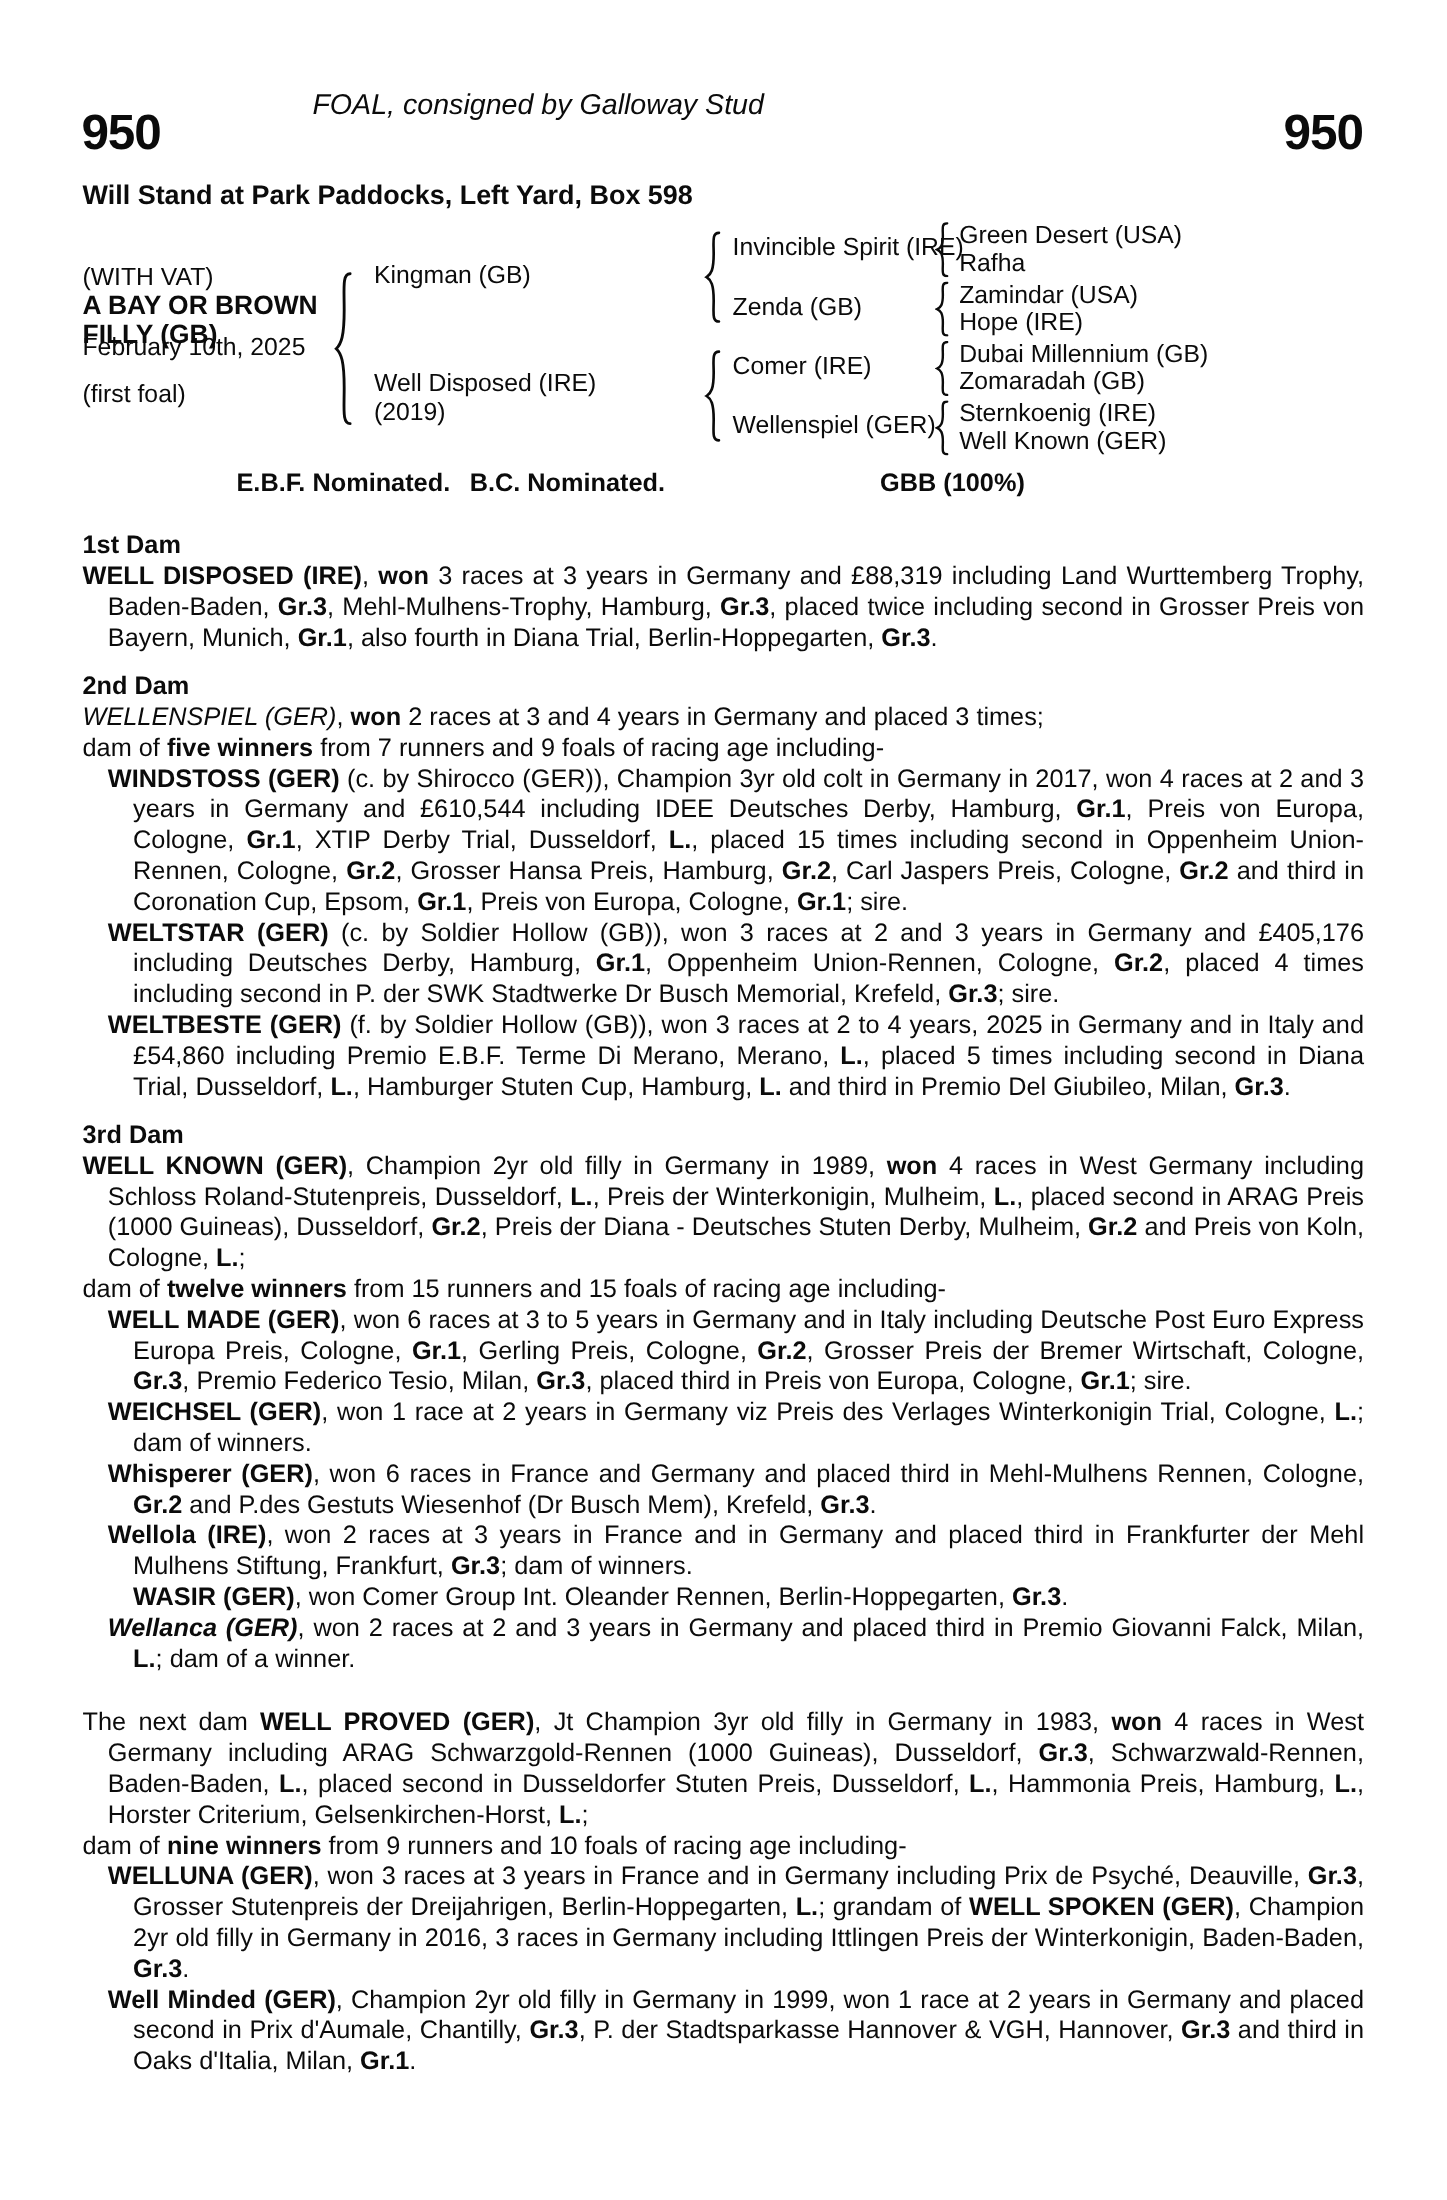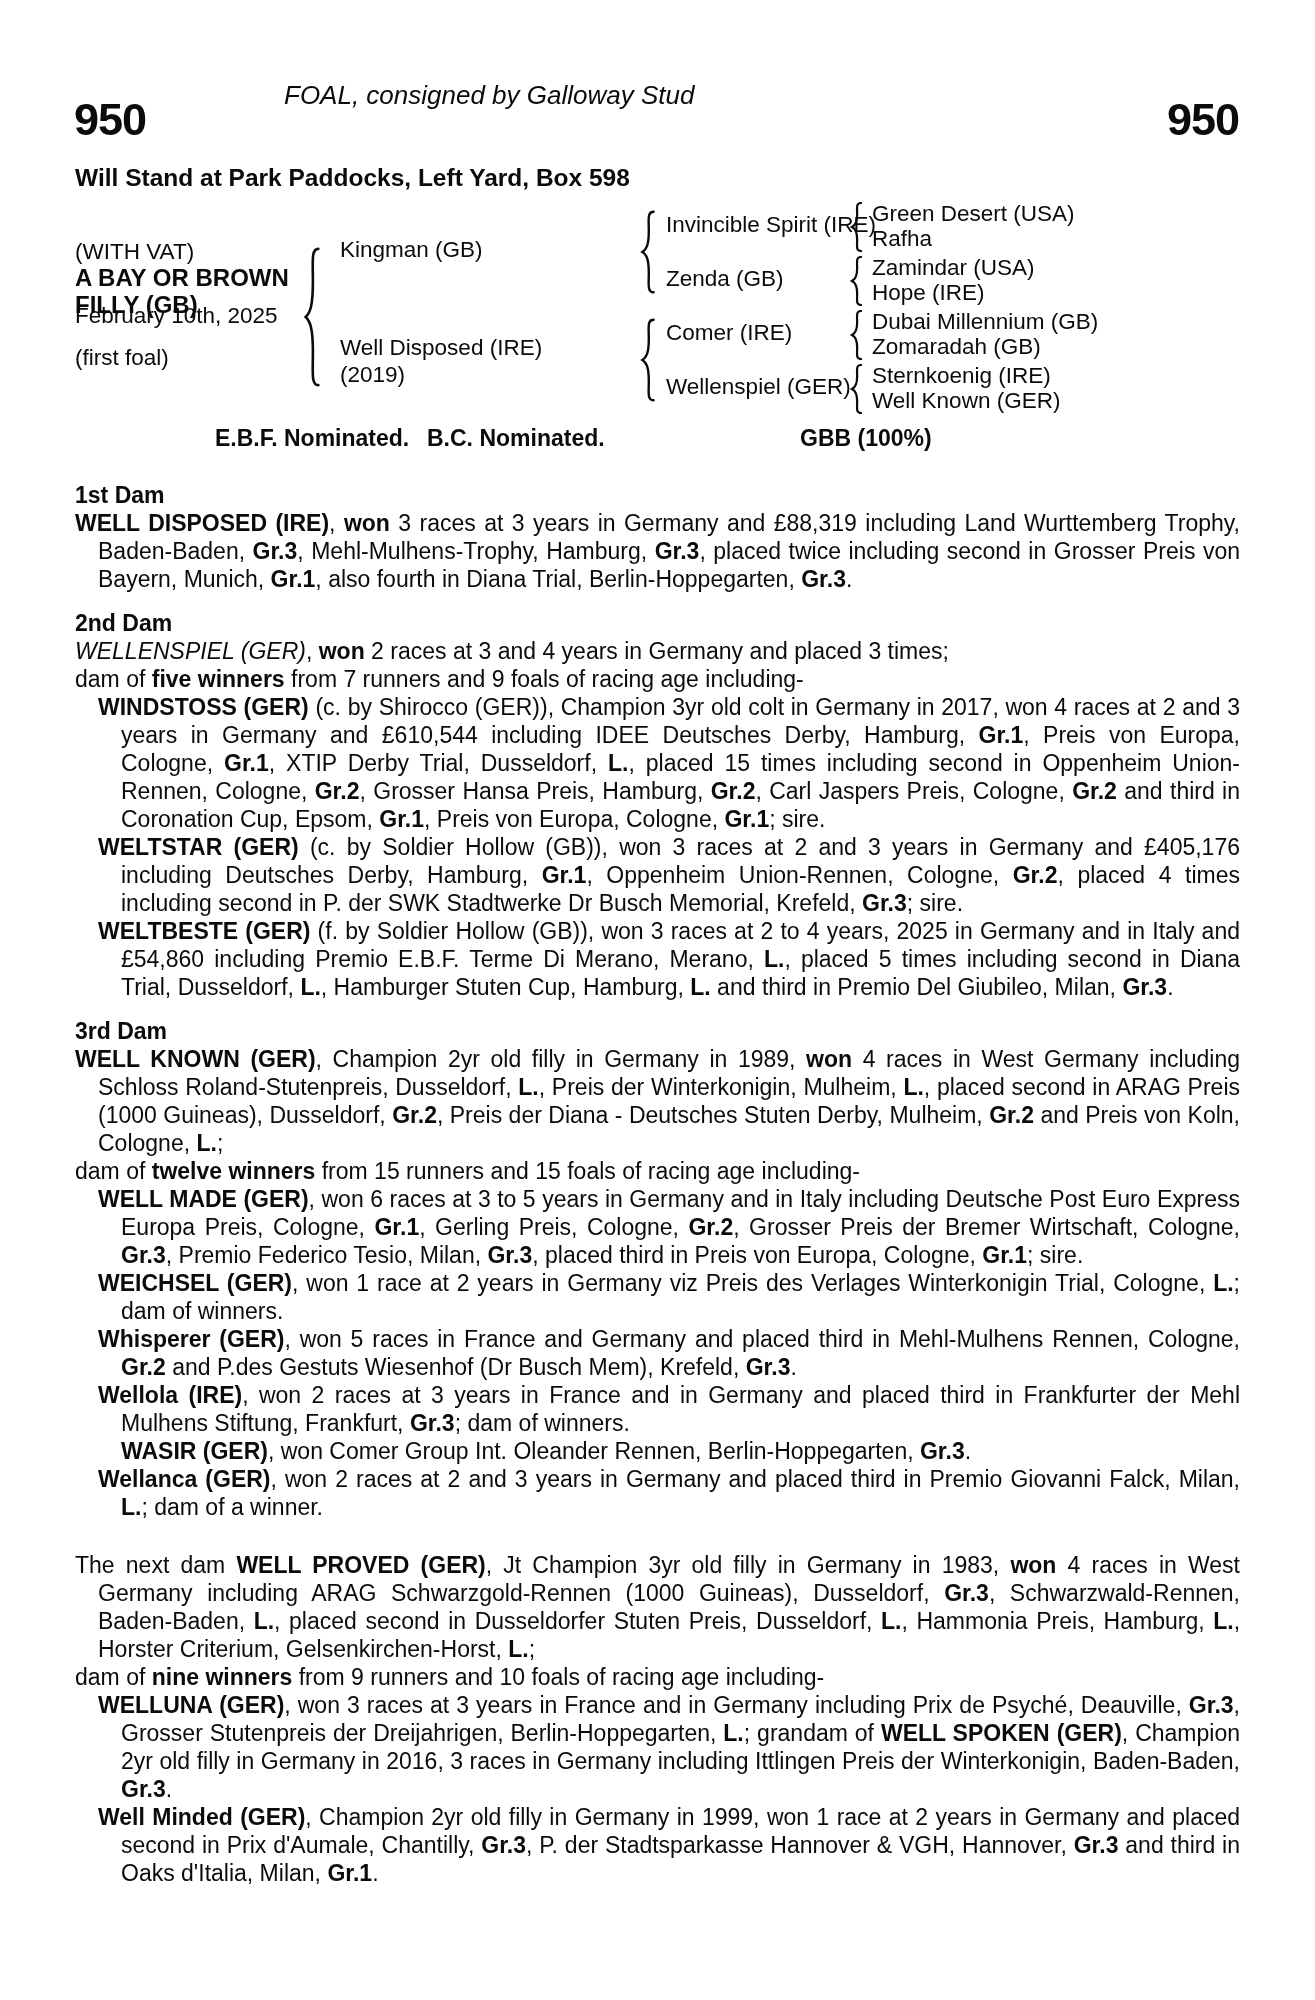--- a/index.html
+++ b/index.html
@@ -116,24 +116,24 @@
       <p class="p-entry"><span style="font-weight: bold;">WINDSTOSS (GER)</span><span> (c. by Shirocco (GER)), Champion 3yr old colt in Germany in 2017, won 4 races at 2 and 3 years in Germany and £610,544 including IDEE Deutsches Derby, Hamburg, </span><span style="font-weight: bold;">Gr.1</span><span>, Preis von Europa, Cologne, </span><span style="font-weight: bold;">Gr.1</span><span>, XTIP Derby Trial, Dusseldorf, </span><span style="font-weight: bold;">L.</span><span>, placed 15 times including second in Oppenheim Union-Rennen, Cologne, </span><span style="font-weight: bold;">Gr.2</span><span>, Grosser Hansa Preis, Hamburg, </span><span style="font-weight: bold;">Gr.2</span><span>, Carl Jaspers Preis, Cologne, </span><span style="font-weight: bold;">Gr.2</span><span> and third in Coronation Cup, Epsom, </span><span style="font-weight: bold;">Gr.1</span><span>, Preis von Europa, Cologne, </span><span style="font-weight: bold;">Gr.1</span><span>; sire.</span></p>
       <p class="p-entry"><span style="font-weight: bold;">WELTSTAR (GER)</span><span> (c. by Soldier Hollow (GB)), won 3 races at 2 and 3 years in Germany and £405,176 including Deutsches Derby, Hamburg, </span><span style="font-weight: bold;">Gr.1</span><span>, Oppenheim Union-Rennen, Cologne, </span><span style="font-weight: bold;">Gr.2</span><span>, placed 4 times including second in P. der SWK Stadtwerke Dr Busch Memorial, Krefeld, </span><span style="font-weight: bold;">Gr.3</span><span>; sire.</span></p>
       <p class="p-entry"><span style="font-weight: bold;">WELTBESTE (GER)</span><span> (f. by Soldier Hollow (GB)), won 3 races at 2 to 4 years, 2025 in Germany and in Italy and £54,860 including Premio E.B.F. Terme Di Merano, Merano, </span><span style="font-weight: bold;">L.</span><span>, placed 5 times including second in Diana Trial, Dusseldorf, </span><span style="font-weight: bold;">L.</span><span>, Hamburger Stuten Cup, Hamburg, </span><span style="font-weight: bold;">L.</span><span> and third in Premio Del Giubileo, Milan, </span><span style="font-weight: bold;">Gr.3</span><span>.</span></p>
     </div>
     <div class="section">
       <div class="dam-heading">3rd Dam</div>
       <p class="p-dam"><span style="font-weight: bold;">WELL KNOWN (GER)</span><span>, Champion 2yr old filly in Germany in 1989, </span><span style="font-weight: bold;">won</span><span> 4 races in West Germany including Schloss Roland-Stutenpreis, Dusseldorf, </span><span style="font-weight: bold;">L.</span><span>, Preis der Winterkonigin, Mulheim, </span><span style="font-weight: bold;">L.</span><span>, placed second in ARAG Preis (1000 Guineas), Dusseldorf, </span><span style="font-weight: bold;">Gr.2</span><span>, Preis der Diana - Deutsches Stuten Derby, Mulheim, </span><span style="font-weight: bold;">Gr.2</span><span> and Preis von Koln, Cologne, </span><span style="font-weight: bold;">L.</span><span>;</span></p>
       <p class="p-plain"><span>dam of </span><span style="font-weight: bold;">twelve winners</span><span> from 15 runners and 15 foals of racing age including-</span></p>
       <p class="p-entry"><span style="font-weight: bold;">WELL MADE (GER)</span><span>, won 6 races at 3 to 5 years in Germany and in Italy including Deutsche Post Euro Express Europa Preis, Cologne, </span><span style="font-weight: bold;">Gr.1</span><span>, Gerling Preis, Cologne, </span><span style="font-weight: bold;">Gr.2</span><span>, Grosser Preis der Bremer Wirtschaft, Cologne, </span><span style="font-weight: bold;">Gr.3</span><span>, Premio Federico Tesio, Milan, </span><span style="font-weight: bold;">Gr.3</span><span>, placed third in Preis von Europa, Cologne, </span><span style="font-weight: bold;">Gr.1</span><span>; sire.</span></p>
       <p class="p-entry"><span style="font-weight: bold;">WEICHSEL (GER)</span><span>, won 1 race at 2 years in Germany viz Preis des Verlages Winterkonigin Trial, Cologne, </span><span style="font-weight: bold;">L.</span><span>; dam of winners.</span></p>
-      <p class="p-entry"><span style="font-weight: bold;">Whisperer (GER)</span><span>, won 5 races in France and Germany and placed third in Mehl-Mulhens Rennen, Cologne, </span><span style="font-weight: bold;">Gr.2</span><span> and P.des Gestuts Wiesenhof (Dr Busch Mem), Krefeld, </span><span style="font-weight: bold;">Gr.3</span><span>.</span></p>
+      <p class="p-entry"><span style="font-weight: bold;">Whisperer (GER)</span><span>, won 6 races in France and Germany and placed third in Mehl-Mulhens Rennen, Cologne, </span><span style="font-weight: bold;">Gr.2</span><span> and P.des Gestuts Wiesenhof (Dr Busch Mem), Krefeld, </span><span style="font-weight: bold;">Gr.3</span><span>.</span></p>
       <p class="p-entry"><span style="font-weight: bold;">Wellola (IRE)</span><span>, won 2 races at 3 years in France and in Germany and placed third in Frankfurter der Mehl Mulhens Stiftung, Frankfurt, </span><span style="font-weight: bold;">Gr.3</span><span>; dam of winners.</span></p>
       <p class="p-entry2"><span style="font-weight: bold;">WASIR (GER)</span><span>, won Comer Group Int. Oleander Rennen, Berlin-Hoppegarten, </span><span style="font-weight: bold;">Gr.3</span><span>.</span></p>
-      <p class="p-entry"><span style="font-weight: bold;">Wellanca (GER)</span><span>, won 2 races at 2 and 3 years in Germany and placed third in Premio Giovanni Falck, Milan, </span><span style="font-weight: bold;">L.</span><span>; dam of a winner.</span></p>
+      <p class="p-entry"><span style="font-weight: bold; font-style: italic;">Wellanca (GER)</span><span>, won 2 races at 2 and 3 years in Germany and placed third in Premio Giovanni Falck, Milan, </span><span style="font-weight: bold;">L.</span><span>; dam of a winner.</span></p>
     </div>
     <div class="section section-next">
       <p class="p-dam"><span>The next dam </span><span style="font-weight: bold;">WELL PROVED (GER)</span><span>, Jt Champion 3yr old filly in Germany in 1983, </span><span style="font-weight: bold;">won</span><span> 4 races in West Germany including ARAG Schwarzgold-Rennen (1000 Guineas), Dusseldorf, </span><span style="font-weight: bold;">Gr.3</span><span>, Schwarzwald-Rennen, Baden-Baden, </span><span style="font-weight: bold;">L.</span><span>, placed second in Dusseldorfer Stuten Preis, Dusseldorf, </span><span style="font-weight: bold;">L.</span><span>, Hammonia Preis, Hamburg, </span><span style="font-weight: bold;">L.</span><span>, Horster Criterium, Gelsenkirchen-Horst, </span><span style="font-weight: bold;">L.</span><span>;</span></p>
       <p class="p-plain"><span>dam of </span><span style="font-weight: bold;">nine winners</span><span> from 9 runners and 10 foals of racing age including-</span></p>
       <p class="p-entry"><span style="font-weight: bold;">WELLUNA (GER)</span><span>, won 3 races at 3 years in France and in Germany including Prix de Psyché, Deauville, </span><span style="font-weight: bold;">Gr.3</span><span>, Grosser Stutenpreis der Dreijahrigen, Berlin-Hoppegarten, </span><span style="font-weight: bold;">L.</span><span>; grandam of </span><span style="font-weight: bold;">WELL SPOKEN (GER)</span><span>, Champion 2yr old filly in Germany in 2016, 3 races in Germany including Ittlingen Preis der Winterkonigin, Baden-Baden, </span><span style="font-weight: bold;">Gr.3</span><span>.</span></p>
       <p class="p-entry"><span style="font-weight: bold;">Well Minded (GER)</span><span>, Champion 2yr old filly in Germany in 1999, won 1 race at 2 years in Germany and placed second in Prix d'Aumale, Chantilly, </span><span style="font-weight: bold;">Gr.3</span><span>, P. der Stadtsparkasse Hannover &amp; VGH, Hannover, </span><span style="font-weight: bold;">Gr.3</span><span> and third in Oaks d'Italia, Milan, </span><span style="font-weight: bold;">Gr.1</span><span>.</span></p>
     </div>
   </div>
 
 </body></html>

